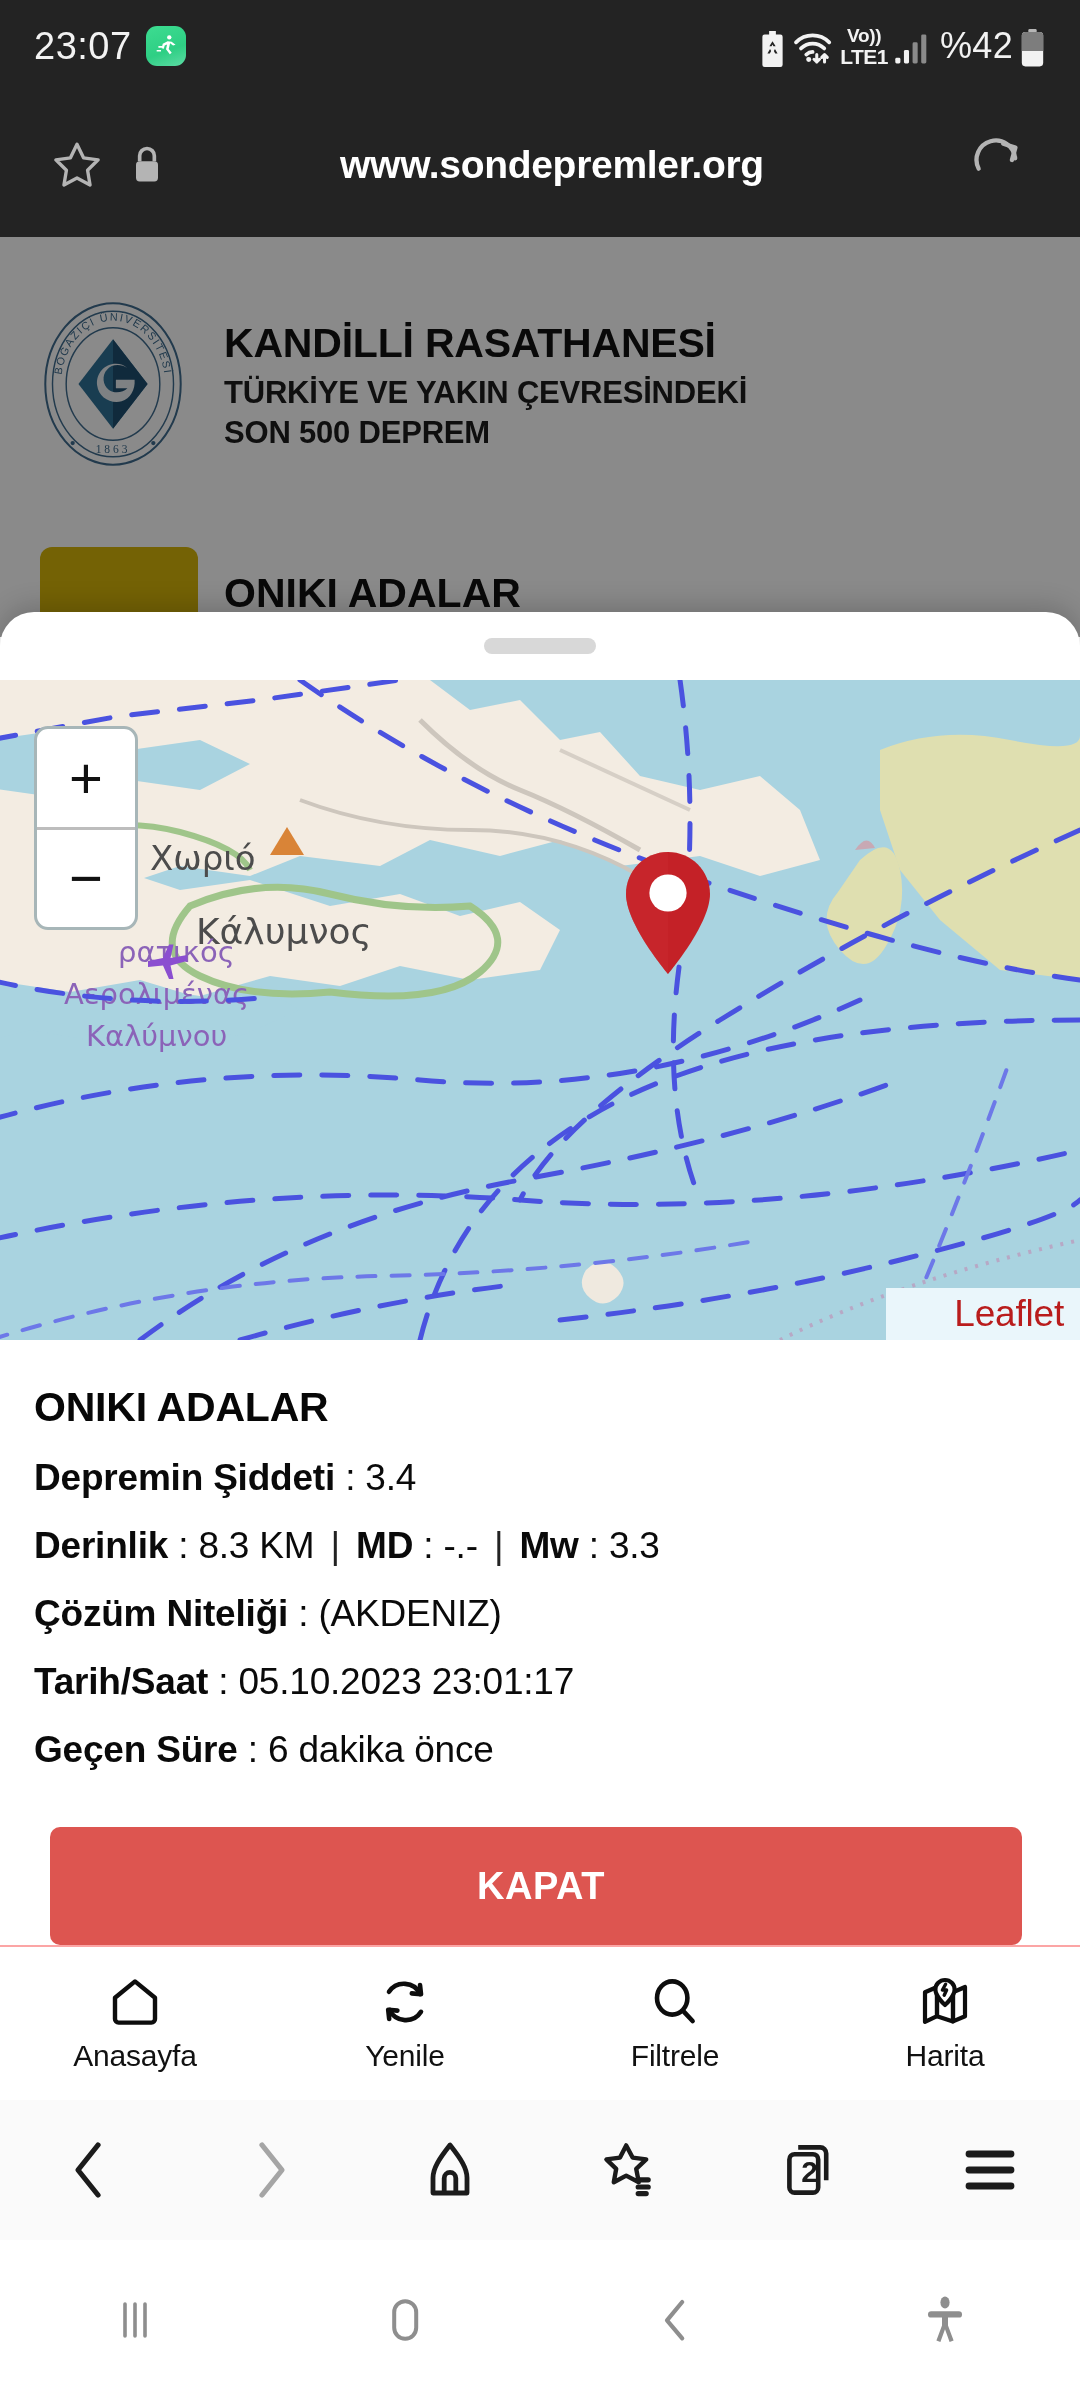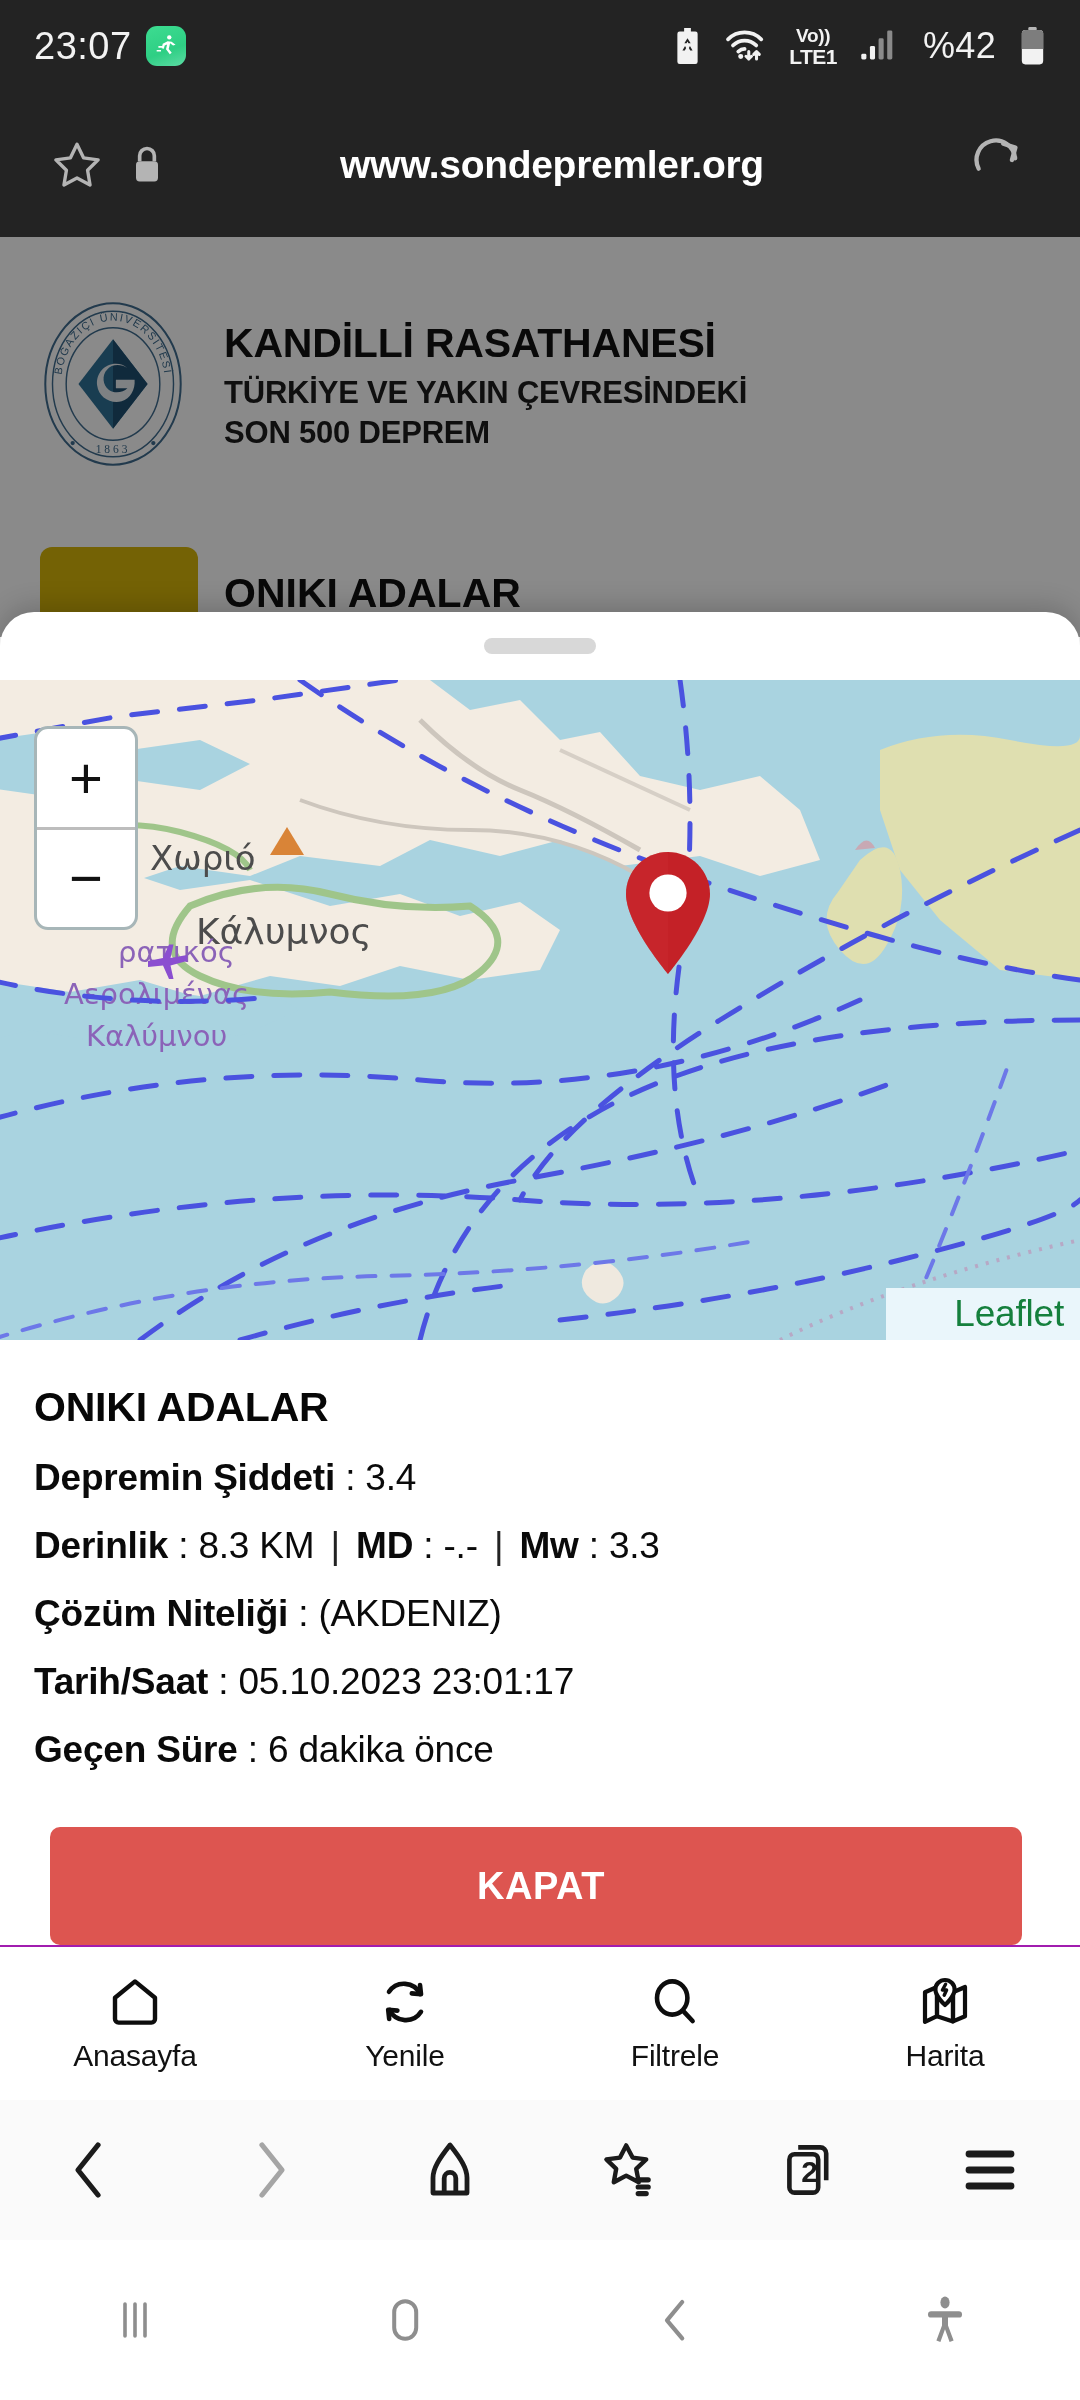--- a/index.html
+++ b/index.html
@@ -20,21 +20,21 @@
     padding: 0 34px;
   }
   .sb-left { display: flex; align-items: center; gap: 14px; }
   .sb-time { font-size: 38px; font-weight: 400; letter-spacing: .5px; color:#f2f2f2; }
   .run-badge {
     width: 40px; height: 40px; border-radius: 11px;
     background: linear-gradient(160deg,#3ddc91 0%,#2ecf84 60%,#5ddba4 100%);
     display: flex; align-items: center; justify-content: center;
   }
   .run-badge svg { display:block; }
-  .sb-right { display: flex; align-items: center; gap: 23px; }
+  .sb-right { display: flex; align-items: flex-end; gap: 6px; }
   .sb-right svg { display:block; }
   .volte-wrap { display:flex; flex-direction:column; align-items:center; line-height:1; margin-left:-2px; }
   .volte-top { font-size: 19px; font-weight: 700; letter-spacing:-.3px; color:#f2f2f2; }
   .volte-bot { font-size: 21px; font-weight: 700; letter-spacing:-.5px; color:#f2f2f2; margin-top:1px; }
   .sb-batt-text { font-size: 36px; color: #f2f2f2; letter-spacing: .3px; margin-left:2px;}
 
   
   .urlbar {
     position: absolute; top: 92px; left: 0; width: 1080px; height: 145px;
     background: #232323; display: flex; align-items: center; padding: 0 40px;
@@ -102,21 +102,21 @@
   .zoom-btn.minus { border-top: 3px solid #bdbdbd; }
   .marker { position:absolute; left: 625px; top: 840px; z-index: 7; }
   .leaflet-attr {
     position: absolute; right: 0; bottom: 0; z-index: 8;
     background: #eaf6fb; padding: 5px 16px 5px 12px;
     display:flex; align-items:center; gap: 12px;
   }
   .ua-flag { width: 44px; height: 30px; border-radius:2px; overflow:hidden; flex:none; }
   .ua-flag .top { height: 15px; background:#4b74d6; }
   .ua-flag .bot { height: 15px; background:#f5d117; }
-  .leaflet-word { color: #15803d; font-size: 37px; letter-spacing:-.2px; }
+  .leaflet-word { color: #b91c1c; font-size: 37px; letter-spacing:-.2px; }
   .greek-label { font-family: "DejaVu Sans", sans-serif; }
 
   
   .details { padding: 44px 34px 0 34px; }
   .det-title { font-size: 41px; font-weight: 800; color: #070707; letter-spacing:-.2px; }
   .det-line {
     font-size: 37px; color:#0a0a0a; margin-top: 26px; letter-spacing:-.2px; white-space: nowrap;
   }
   .det-line b { font-weight: 800; }
   .det-line .val { font-weight: 400; }
@@ -125,21 +125,21 @@
   
   .kapat {
     margin: 56px 24px 0 16px; height: 118px; background:#dd5550;
     border-radius: 10px; display:flex; align-items:center; justify-content:center;
     color:#fff; font-size: 38px; font-weight: 800; letter-spacing: .6px; padding-left: 10px;
   }
 
   
   .appnav {
     position:absolute; top: 1945px; left: 0; width: 1080px; height: 155px;
-    background:#fff; border-top: 2px solid #a21caf;
+    background:#fff; border-top: 2px solid #fca5a5;
     display:flex; align-items:center;
   }
   .appnav-item {
     flex: 1; display:flex; flex-direction:column; align-items:center; gap: 10px;
   }
   .appnav-label { font-size: 30px; color:#111; letter-spacing:-.2px; }
 
   
   .browsernav {
     position:absolute; top: 2100px; left: 0; width: 1080px; height: 140px;

